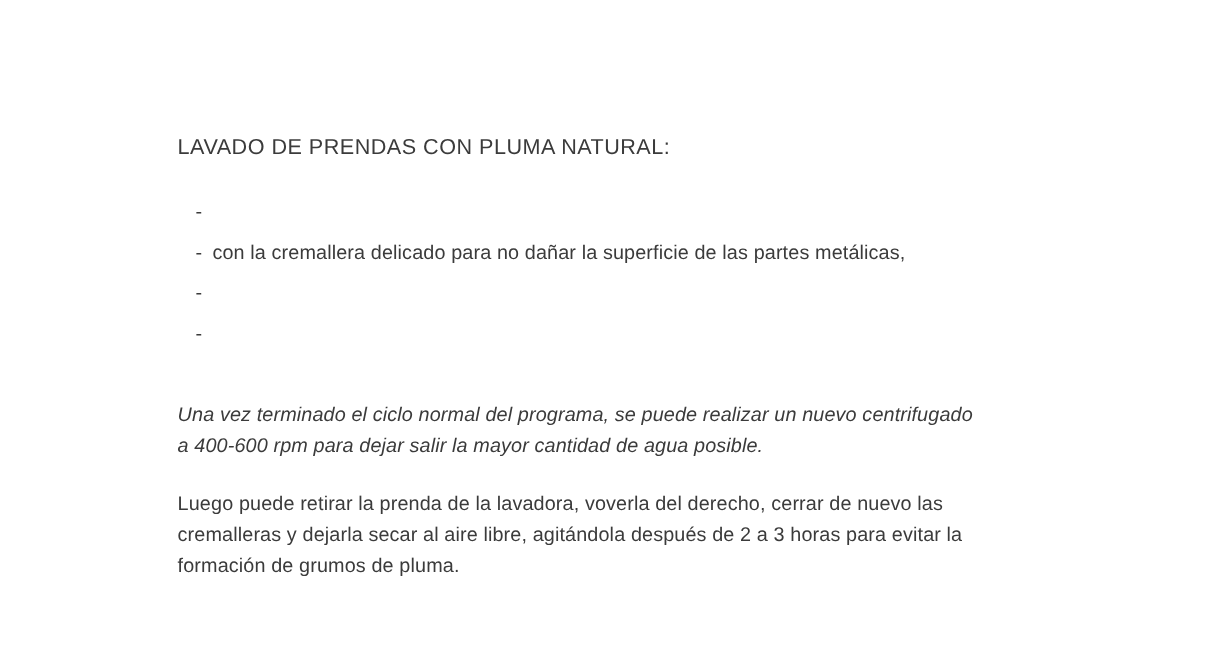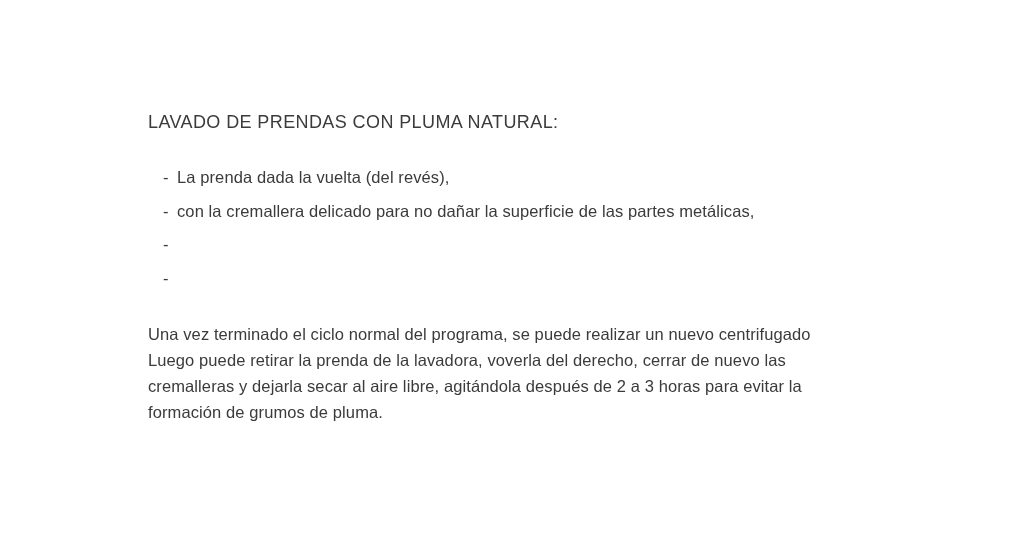--- a/index.html
+++ b/index.html
@@ -45,50 +45,50 @@
   }
   .bullet .dash {
     width: 14px;
     flex: 0 0 14px;
   }
   .para {
     font-size: 16.5px;
     line-height: 26px;
     letter-spacing: 0.1px;
   }
-  .para-1 { margin-top: 34px; }
-  .para-2 { }
+  .para-1 { margin-top: 46px; font-style: italic; }
+  .para-2 { margin-top: 22px; }
   .line { display: block; white-space: nowrap; }
 </style>
 </head>
 <body style="color: rgb(59, 59, 59);">
 
 <div class="page">
 
   <h1 class="title">LAVADO DE PRENDAS CON PLUMA NATURAL:</h1>
 
   <ul class="bullets">
     <li class="bullet">
       <span class="dash">-</span>
-      <span class="bullet-text">La prenda dada la vuelta (del revés),</span>
     </li>
     <li class="bullet">
       <span class="dash">-</span>
       <span class="bullet-text">con la cremallera delicado para no dañar la superficie de las partes metálicas,</span>
     </li>
     <li class="bullet">
       <span class="dash">-</span>
     </li>
     <li class="bullet">
       <span class="dash">-</span>
     </li>
   </ul>
 
   <p class="para para-1">
     <span class="line">Una vez terminado el ciclo normal del programa, se puede realizar un nuevo centrifugado</span>
+    <span class="line">a 400-600 rpm para dejar salir la mayor cantidad de agua posible.</span>
   </p>
 
   <p class="para para-2">
     <span class="line">Luego puede retirar la prenda de la lavadora, voverla del derecho, cerrar de nuevo las</span>
     <span class="line">cremalleras y dejarla secar al aire libre, agitándola después de 2 a 3 horas para evitar la</span>
     <span class="line">formación de grumos de pluma.</span>
   </p>
 
 </div>
 

